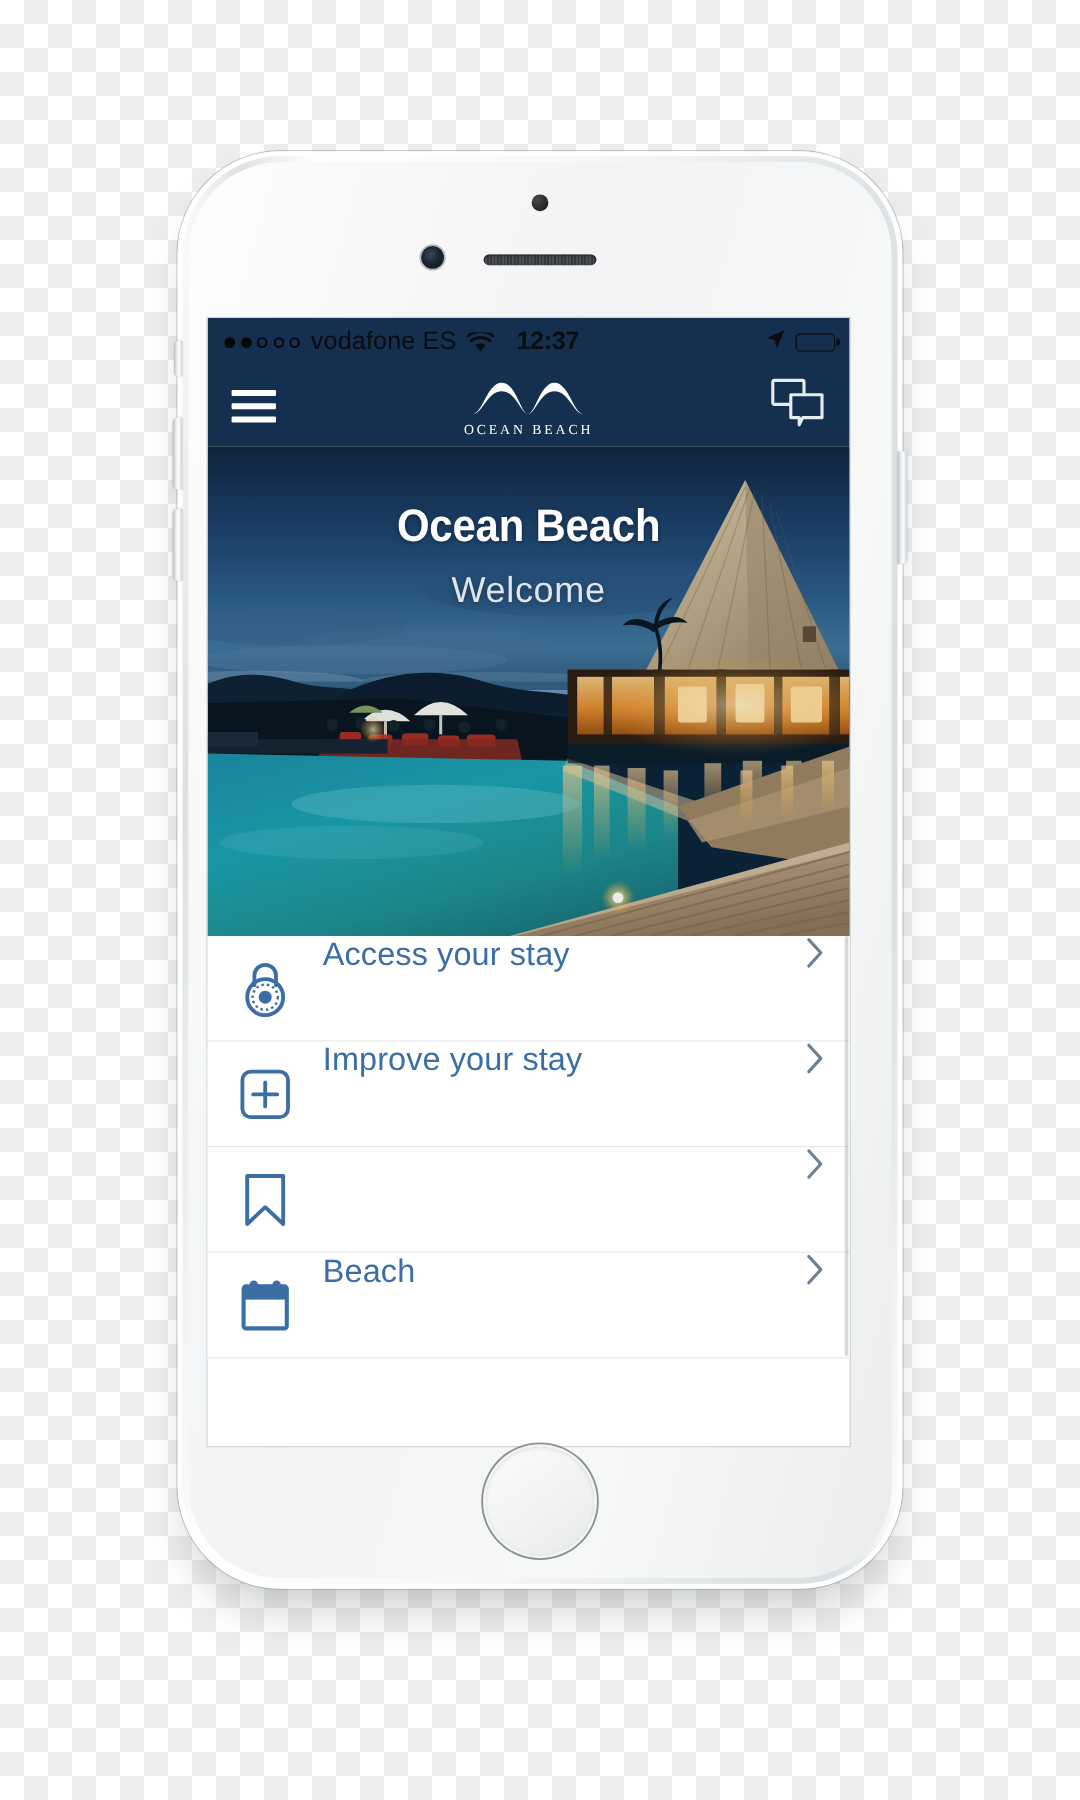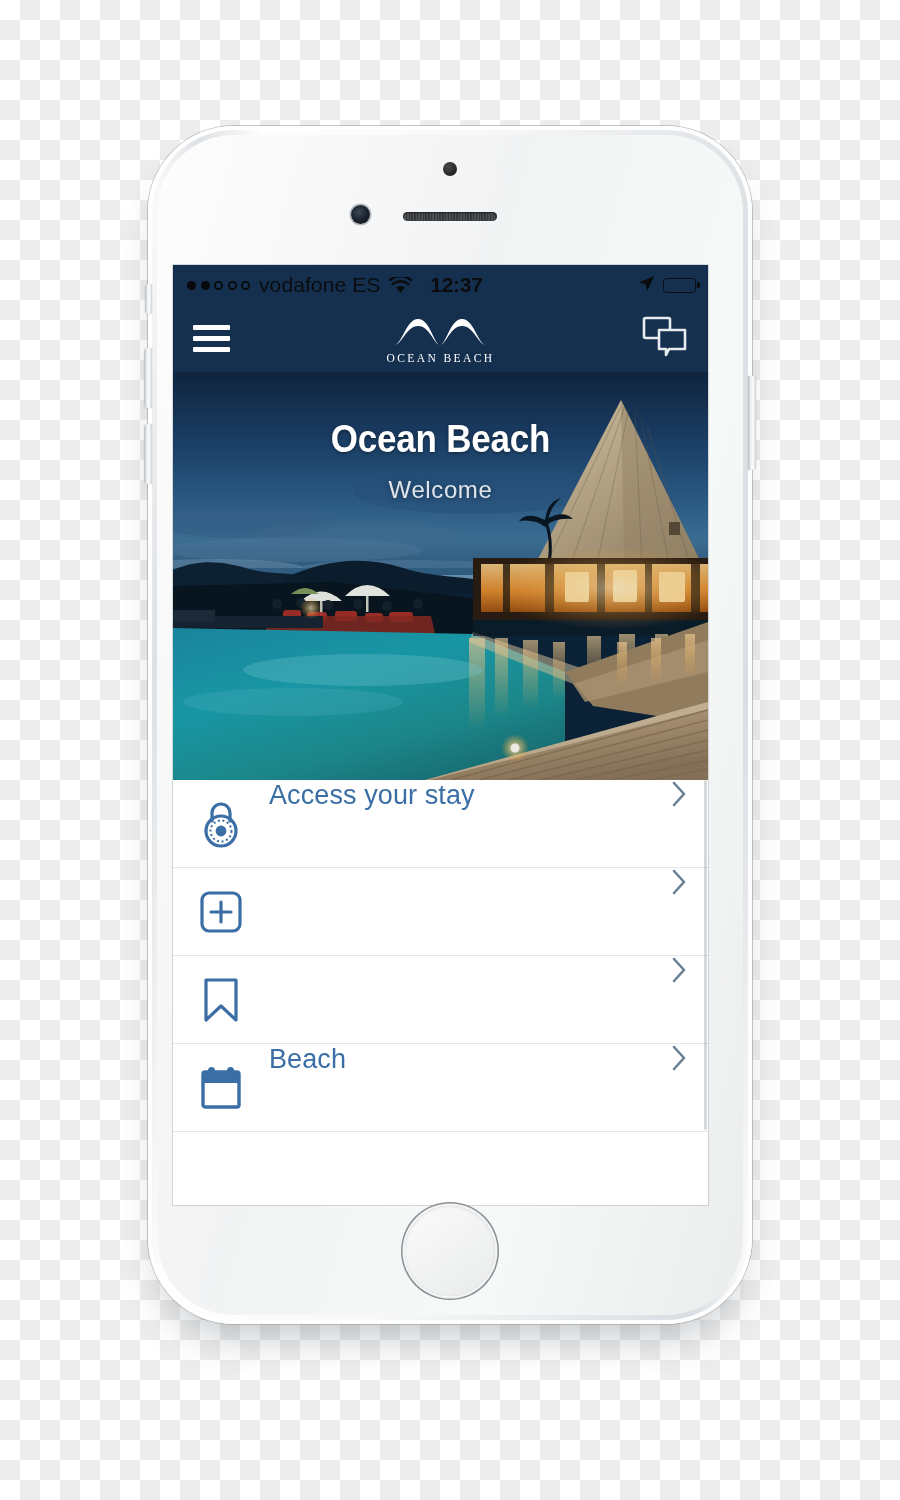--- a/index.html
+++ b/index.html
@@ -205,21 +205,21 @@
     color: #ffffff;
     font-size: 38px;
     font-weight: bold;
     font-family: "Liberation Sans Narrow", "Liberation Sans", sans-serif;
     letter-spacing: -0.2px;
     text-shadow: 0 1px 4px rgba(0,0,0,0.45);
     transform: scaleX(0.92);
   }
   #hero-subtitle {
     color: rgba(255,255,255,0.86);
-    font-size: 24px;
+    font-size: 30px;
     font-weight: normal;
     margin-top: 15px;
     letter-spacing: 0.6px;
     text-shadow: 0 1px 5px rgba(0,0,0,0.35);
   }
 
   
   #menu-list { background: #ffffff; position: relative; }
   .menu-row {
     height: 88px;
@@ -521,20 +521,21 @@
         </span>
       </div>
 
       <div class="menu-row">
         <span class="menu-icon">
           <svg width="44" height="44" viewBox="0 0 44 44">
             <rect x="3" y="3" width="38" height="38" rx="7" fill="none" stroke="#3a6ea5" stroke-width="3.2"></rect>
             <path d="M22 12 L22 32 M12 22 L32 22" stroke="#3a6ea5" stroke-width="3.2" stroke-linecap="round"></path>
           </svg>
         </span>
+        <span class="menu-label">Improve your stay</span>
         <span class="menu-chevron">
           <svg width="17" height="28" viewBox="0 0 17 28">
               <path d="M3 3 L13 14 L3 25" fill="none" stroke="#6c7f93" stroke-width="2.6" stroke-linecap="round" stroke-linejoin="round"></path>
             </svg>
         </span>
       </div>
 
 
       <div class="menu-row">
         <span class="menu-icon">

